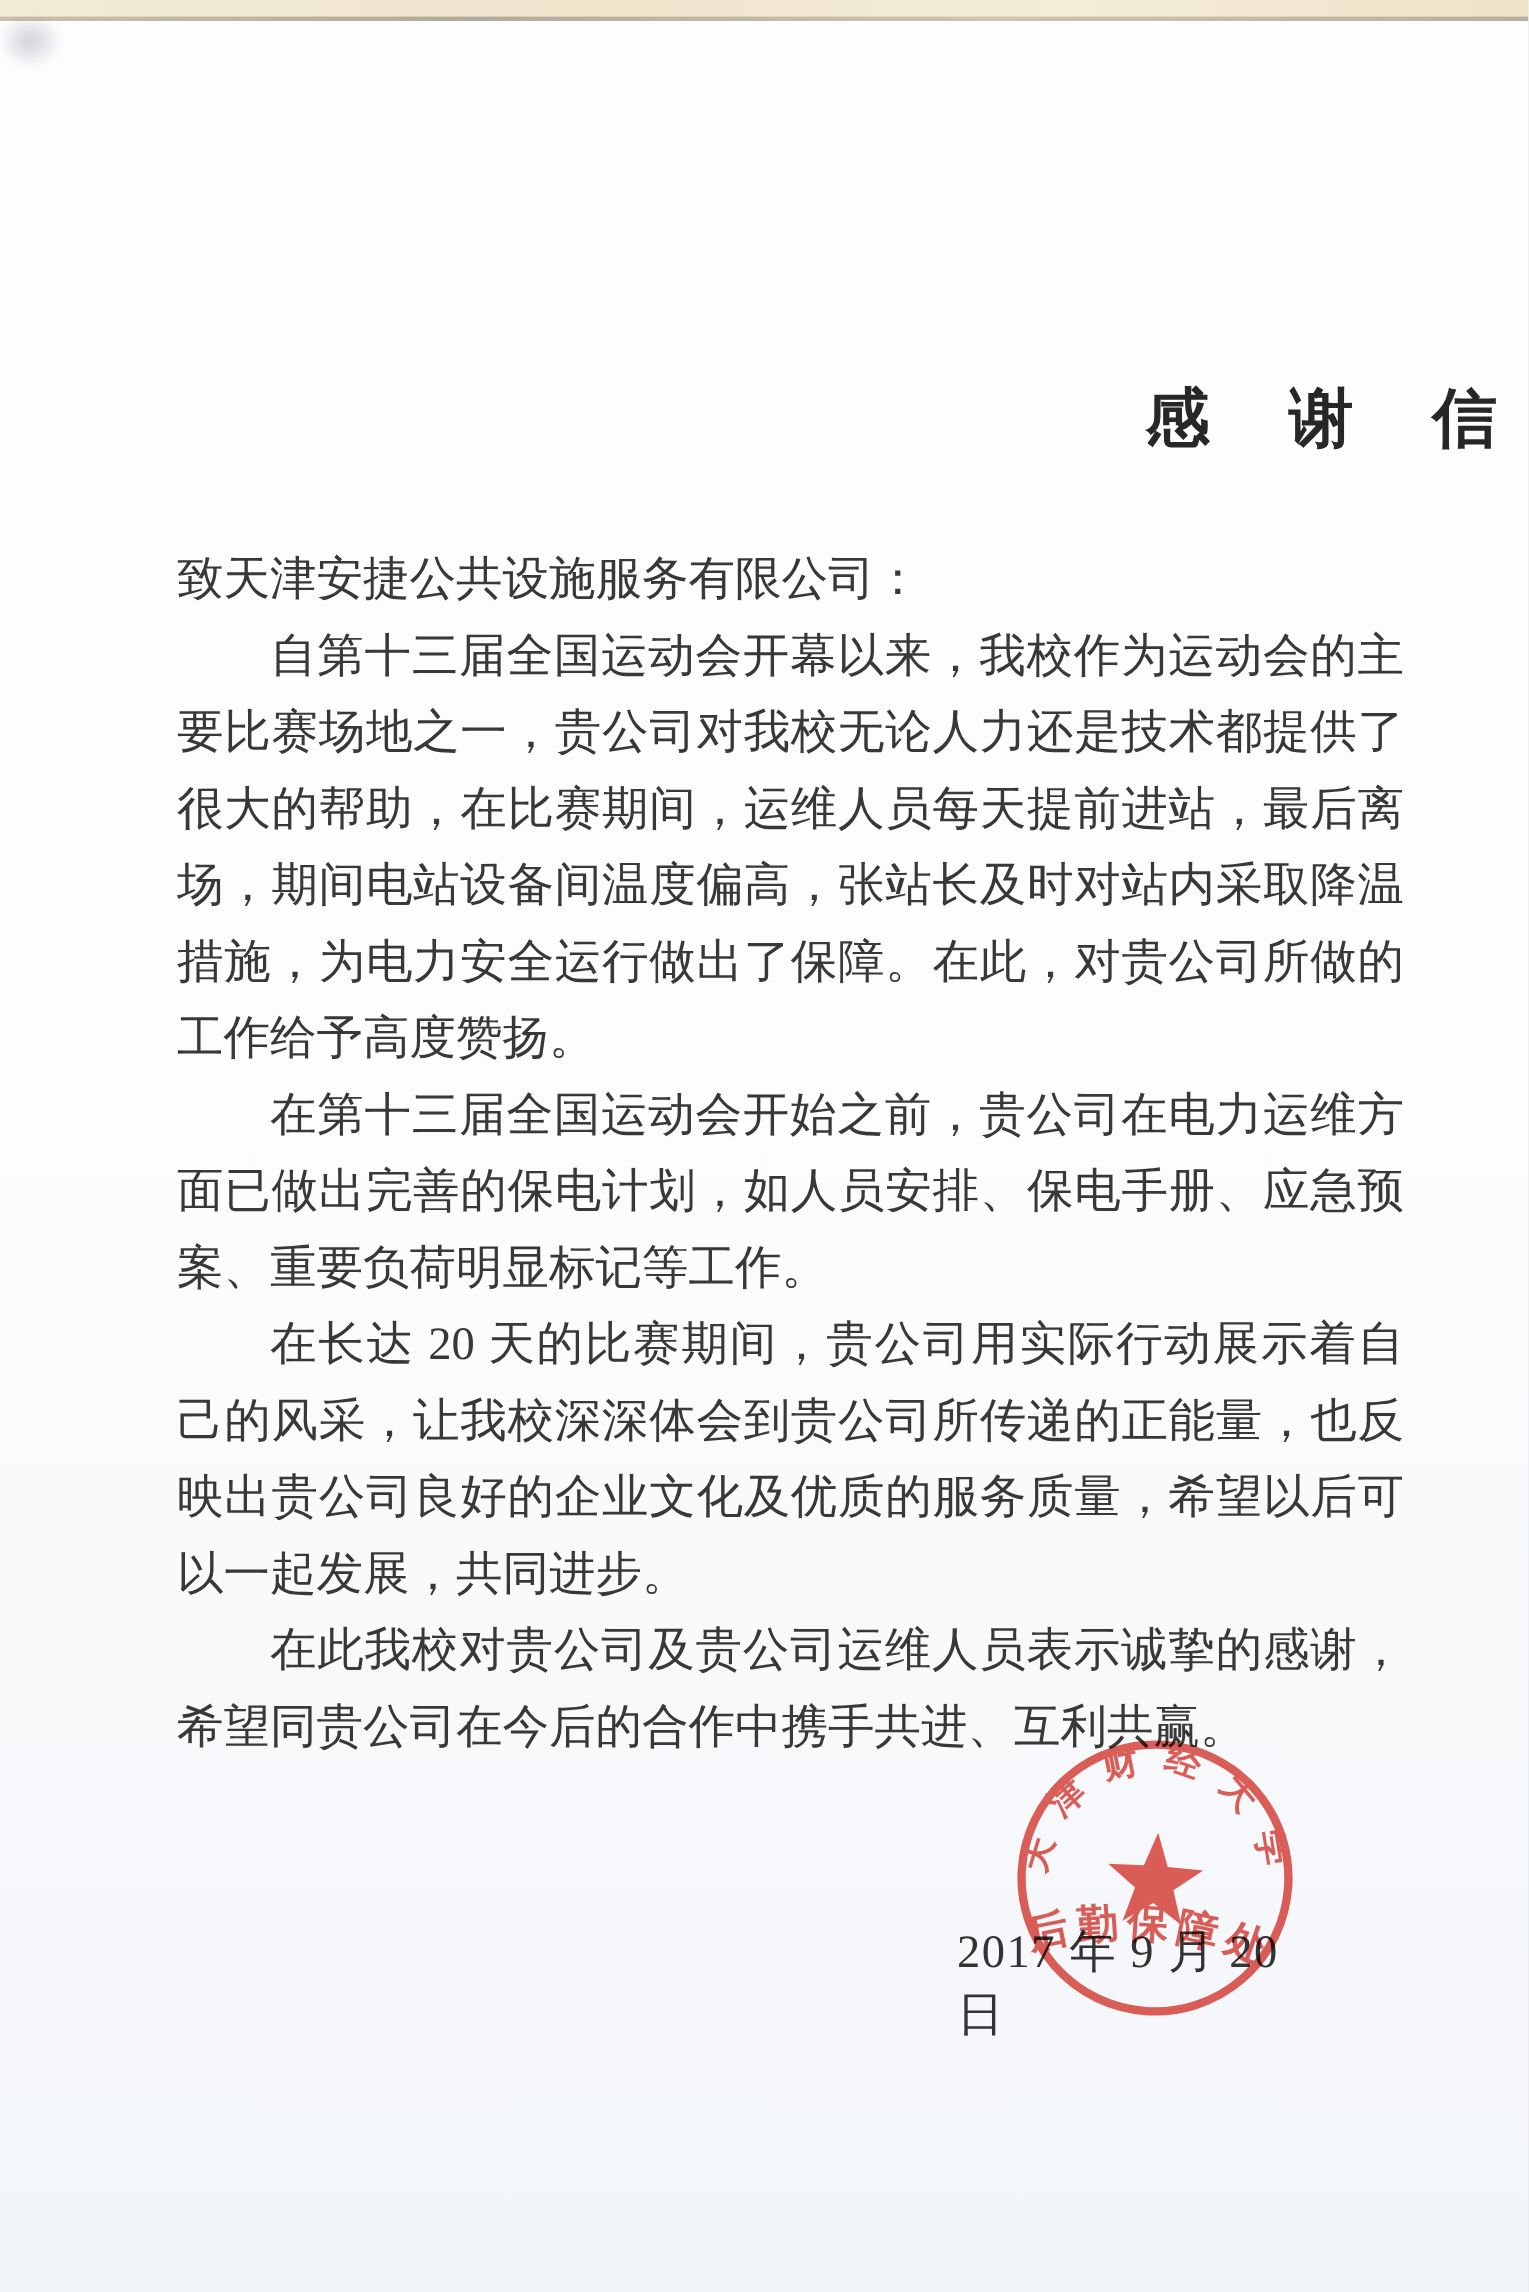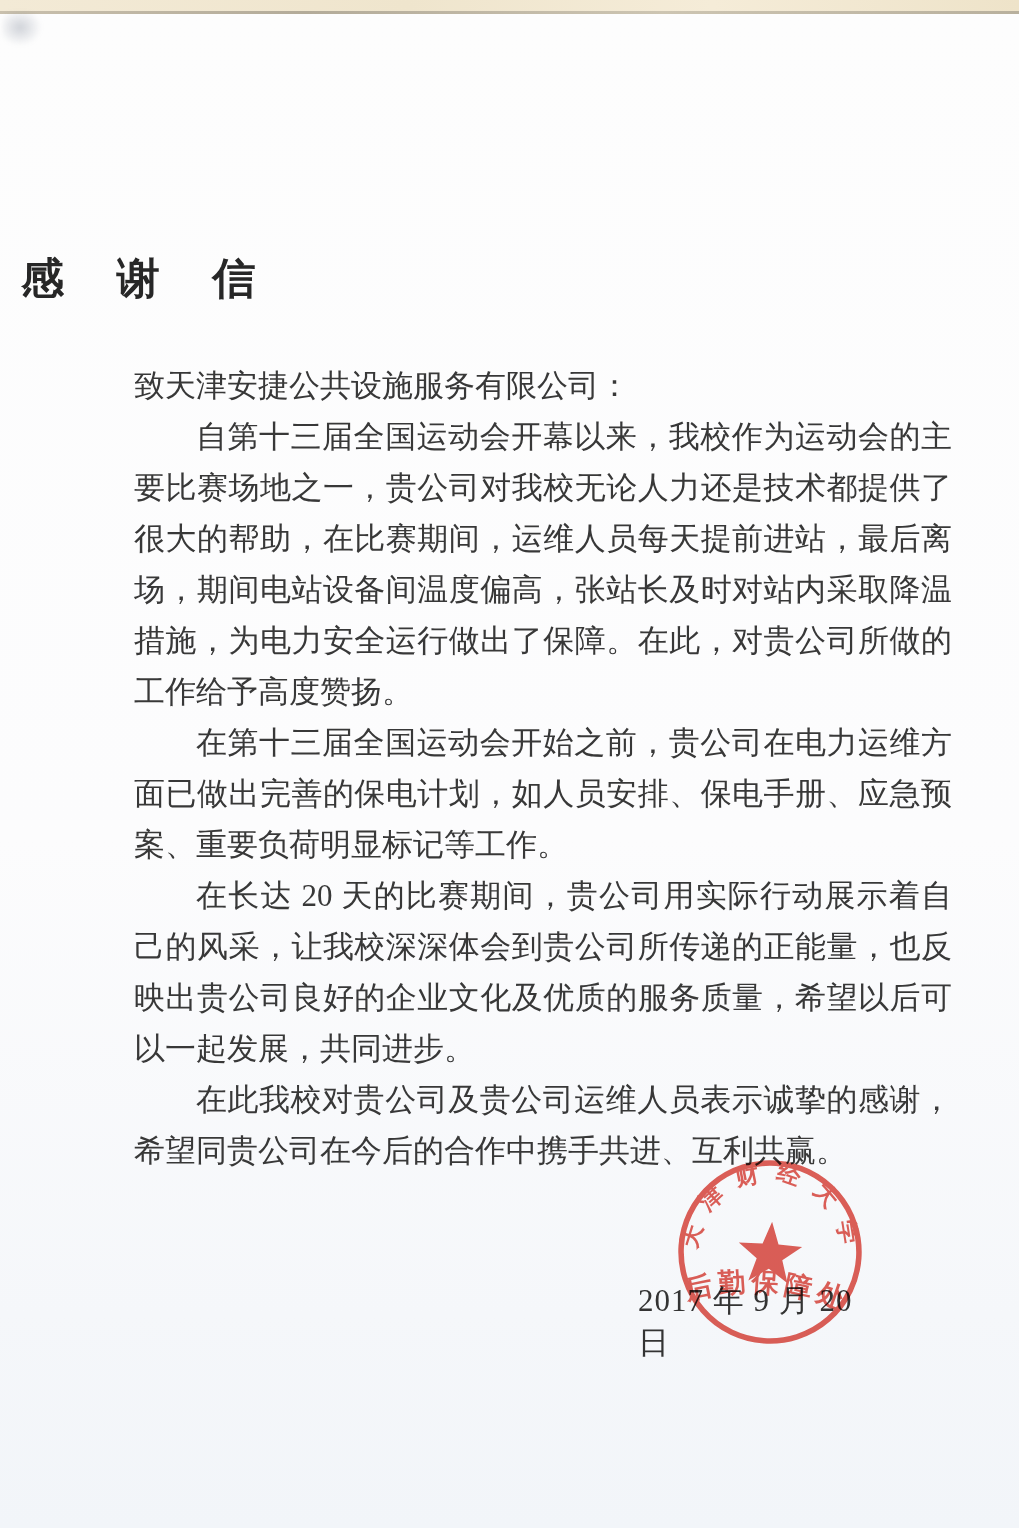--- a/index.html
+++ b/index.html
@@ -20,27 +20,27 @@
     position:absolute;top:11px;left:0;width:100%;height:3px;
     background:linear-gradient(90deg,#c9c0ad,#b3ab99 30%,#cdc5b2 65%,#b8b09d);
   }
   .smudge{
     position:absolute;top:12px;left:2px;width:40px;height:34px;
     background:radial-gradient(ellipse at 45% 45%,rgba(105,115,135,.30),rgba(105,115,135,0) 70%);
     filter:blur(2px);
   }
   .title{
     position:absolute;top:250px;left:0;width:100%;
-    text-align:left;
+    text-align:right;
     font-size:43px;font-weight:700;letter-spacing:21px;
     color:#272727;
     text-indent:21px; 
   }
   .body-text{
-    position:absolute;top:360px;left:134px;width:818px;
+    position:absolute;top:360px;left:118px;width:818px;
     font-size:31px;line-height:51px;
     text-align:justify;
     color:#383838;
   }
   .body-text p{margin:0;text-indent:2em;}
   .body-text p.salutation{text-indent:0;}
   .signature{
     position:absolute;top:1224px;right:87px;
     font-size:32px;letter-spacing:2px;color:#333;
   }

